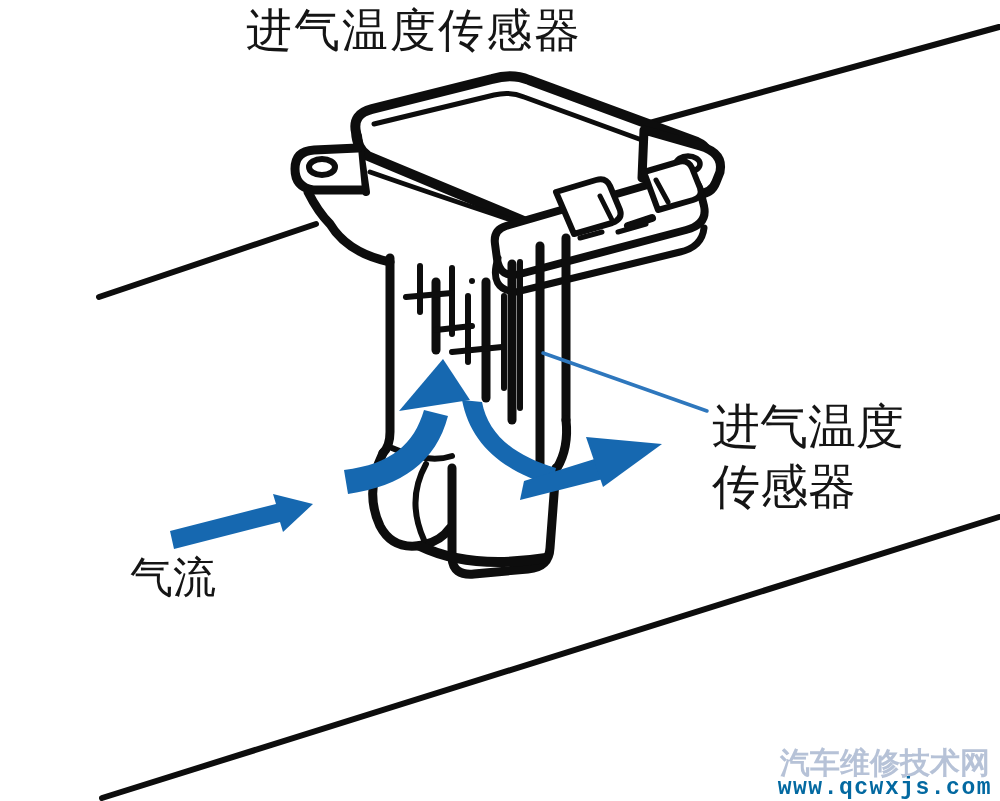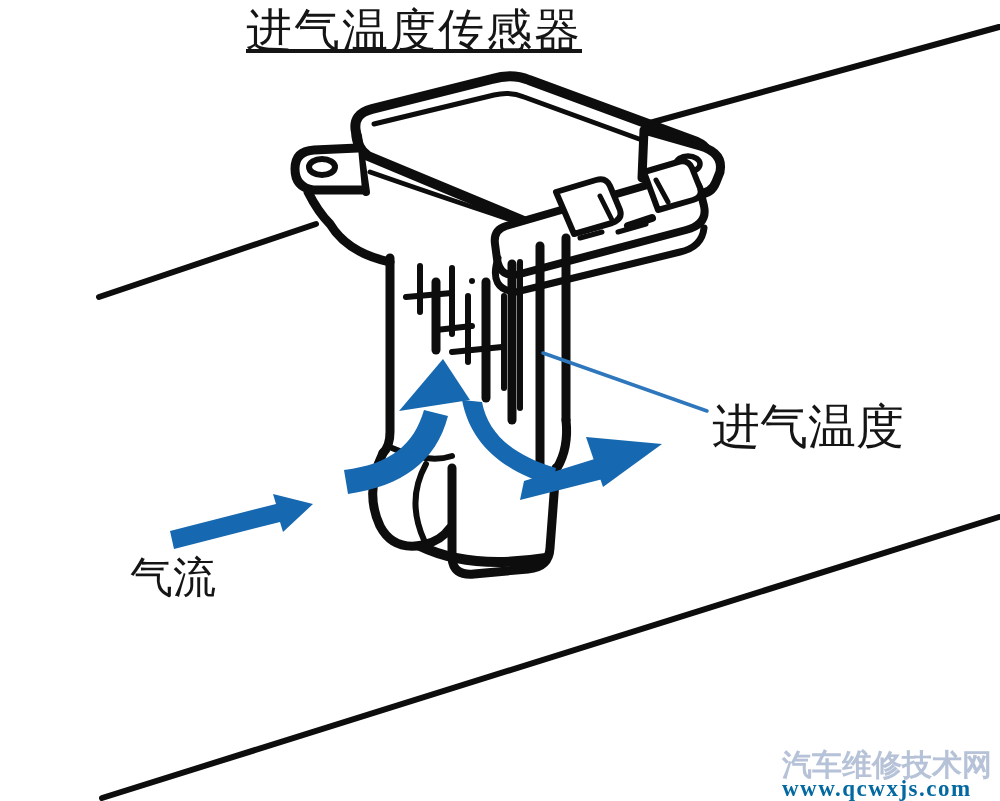--- a/index.html
+++ b/index.html
@@ -3,32 +3,32 @@
 <meta charset="utf-8">
 <style>
   html,body{margin:0;padding:0;background:#fff;}
   .stage{
     position:relative;width:1000px;height:801px;background:#fff;overflow:hidden;
     font-family:"Liberation Serif","DejaVu Serif",serif;color:#111;
   }
   .stage svg{position:absolute;left:0;top:0;}
   .title{
     position:absolute;left:246px;top:0px;font-size:46px;letter-spacing:2px;
-    white-space:nowrap;color:#151515;text-decoration:underline;
+    white-space:nowrap;color:#151515;
   }
   .callout-label{
     position:absolute;left:712px;top:374px;font-size:48px;line-height:60px;
     white-space:nowrap;color:#151515;margin-top:23px;
   }
   .airflow-label{
     position:absolute;left:130px;top:549px;font-size:43px;white-space:nowrap;color:#151515;
   }
   .watermark{
-    position:absolute;right:8px;bottom:1px;text-align:left;line-height:1;
-    font-family:Liberation Serif, serif;
+    position:absolute;right:8px;bottom:1px;text-align:center;line-height:1;
+    font-family:Liberation Mono, monospace;
   }
   .watermark .wm-name{font-size:30px;font-weight:700;color:#b6c2d7;letter-spacing:0px;}
   .watermark .wm-url{font-size:23px;font-weight:700;color:#0369a1;letter-spacing:1.5px;margin-top:-3px;}
 </style>
 </head>
 <body>
 
 <div class="stage">
 
   <svg width="1000" height="801" viewBox="0 0 1000 801">
@@ -105,20 +105,21 @@
       <polygon points="662,444 586,437 603,487"></polygon>
     </g>
 
     <line x1="543" y1="353" x2="707" y2="411" stroke-width="3.5" stroke-linecap="round" stroke="#2e77bd"></line>
   </svg>
 
   <div class="title">进气温度传感器</div>
 
   <div class="callout-label">
     <div>进气温度</div>
+    <div>传感器</div>
   </div>
 
   <div class="airflow-label">气流</div>
 
   <div class="watermark">
     <div class="wm-name">汽车维修技术网</div>
     <div class="wm-url">www.qcwxjs.com</div>
   </div>
 
 </div>

